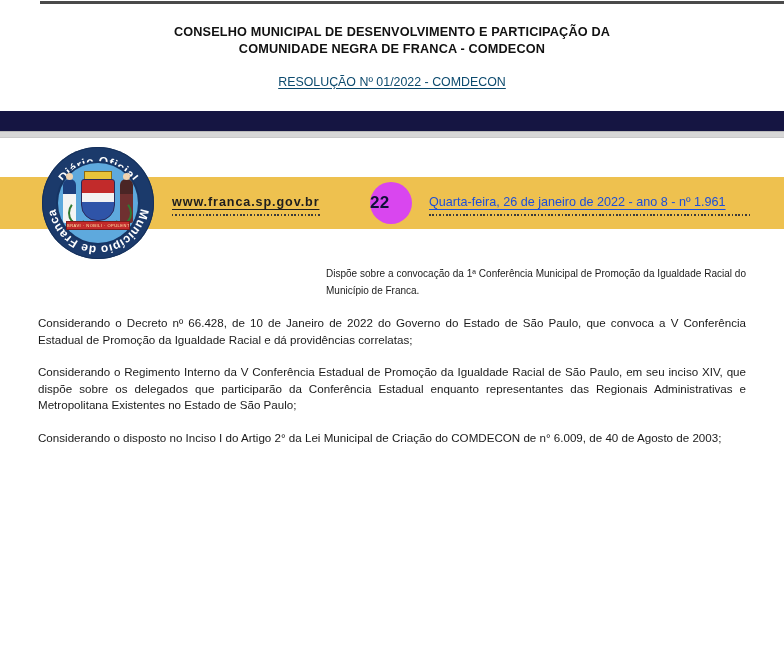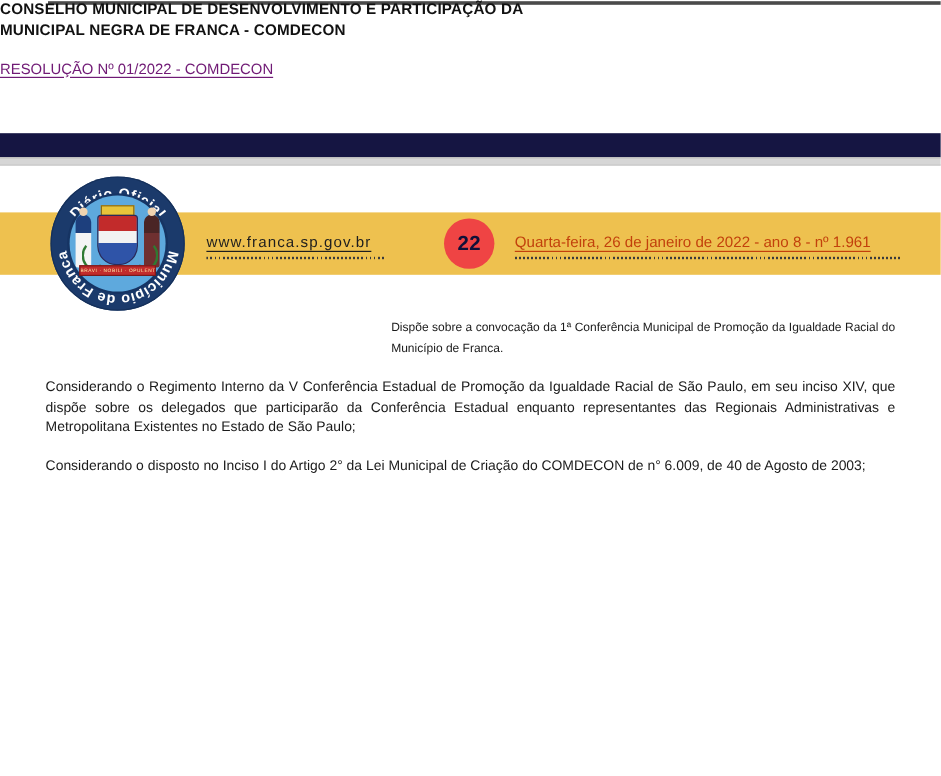--- a/index.html
+++ b/index.html
@@ -23,36 +23,36 @@
     top: 1px;
     width: 744px;
     height: 3px;
     background: #4a4a4a;
   }
 
   
   .title-block {
     position: absolute;
     left: 0;
-    top: 0;
-    width: 784px;
-    text-align: left;
+    top: 24px;
+    width: 784px;
+    text-align: center;
   }
   .title-line {
     font-size: 12.7px;
     font-weight: bold;
     letter-spacing: 0.15px;
     line-height: 17px;
     color: #111111;
   }
   .resolution-line {
     margin-top: 16px;
     font-size: 12.4px;
     font-weight: normal;
-    color: #701a75;
+    color: #0c4a6e;
     line-height: 16px;
   }
   .resolution-line span.u {
     text-decoration: underline;
     text-underline-offset: 2px;
   }
 
   
   .navy-bar {
     position: absolute;
@@ -177,21 +177,21 @@
   }
   .coa-wreath-l { left: 26px; border-right-color: transparent; border-top-color: transparent; }
   .coa-wreath-r { left: 70px; border-left-color: transparent;  border-top-color: transparent; }
 
   
   .banner-url {
     position: absolute;
     left: 172px;
     top: 195px;
     font-size: 12.6px;
-    font-weight: normal;
+    font-weight: bold;
     letter-spacing: 0.9px;
     color: #1e1e1e;
     text-decoration: underline;
     text-underline-offset: 3px;
     text-decoration-thickness: 1px;
     text-align: center;
   }
   .url-dots {
     position: absolute;
     left: 172px;
@@ -202,39 +202,39 @@
   }
 
   
   .day-badge {
     position: absolute;
     left: 370px;
     top: 182px;
     width: 42px;
     height: 42px;
     border-radius: 50%;
-    background: #ef4444;
+    background: #d946ef;
     display: flex;
     align-items: center;
-    justify-content: center;
+    justify-content: flex-start;
   }
   .day-badge span {
     font-size: 17px;
     font-weight: bold;
     color: #101038;
     letter-spacing: 0.3px;
   }
 
   
   .banner-date {
     position: absolute;
     left: 429px;
     top: 195px;
     font-size: 12.6px;
-    color: #c2410c;
+    color: #1d4ed8;
     text-decoration: underline;
     text-underline-offset: 3px;
     text-decoration-thickness: 1px;
     white-space: nowrap;
   }
   .date-dots {
     position: absolute;
     left: 429px;
     top: 214px;
     width: 322px;
@@ -266,21 +266,21 @@
   }
   .para.first { margin-top: 21px; }
 </style>
 </head>
 <body>
 
 <div class="top-rule"></div>
 
 <div class="title-block">
   <div class="title-line">CONSELHO MUNICIPAL DE DESENVOLVIMENTO E PARTICIPAÇÃO DA</div>
-  <div class="title-line">MUNICIPAL NEGRA DE FRANCA - COMDECON</div>
+  <div class="title-line">COMUNIDADE NEGRA DE FRANCA - COMDECON</div>
   <div class="resolution-line"><span class="u">RESOLUÇÃO Nº 01/2022 - COMDECON</span></div>
 </div>
 
 <div class="navy-bar"></div>
 <div class="grey-strip"></div>
 
 <div class="yellow-band"></div>
 
 <div class="seal">
   <svg width="112" height="112" viewBox="0 0 112 112">
@@ -316,16 +316,17 @@
 
 <div class="day-badge">
   <span>22</span>
 </div>
 
 <div class="banner-date">Quarta-feira, 26 de janeiro de 2022 - ano 8 - nº 1.961</div>
 <div class="date-dots"></div>
 
 <div class="doc-body">
   <div class="ementa">Dispõe sobre a convocação da 1ª Conferência Municipal de Promoção da Igualdade Racial do Município de Franca.</div>
+  <div class="para">Considerando o Decreto nº 66.428, de 10 de Janeiro de 2022 do Governo do Estado de São Paulo, que convoca a V Conferência Estadual de Promoção da Igualdade Racial e dá providências correlatas;</div>
   <div class="para">Considerando o Regimento Interno da V Conferência Estadual de Promoção da Igualdade Racial de São Paulo,  em seu inciso XIV, que dispõe sobre os delegados que participarão da Conferência Estadual enquanto representantes das Regionais Administrativas e Metropolitana Existentes no Estado de São Paulo;</div>
   <div class="para">Considerando o disposto no Inciso I do Artigo 2° da Lei Municipal de Criação do COMDECON de n° 6.009, de 40 de Agosto de 2003;</div>
 
 </div>
 
 </body></html>

